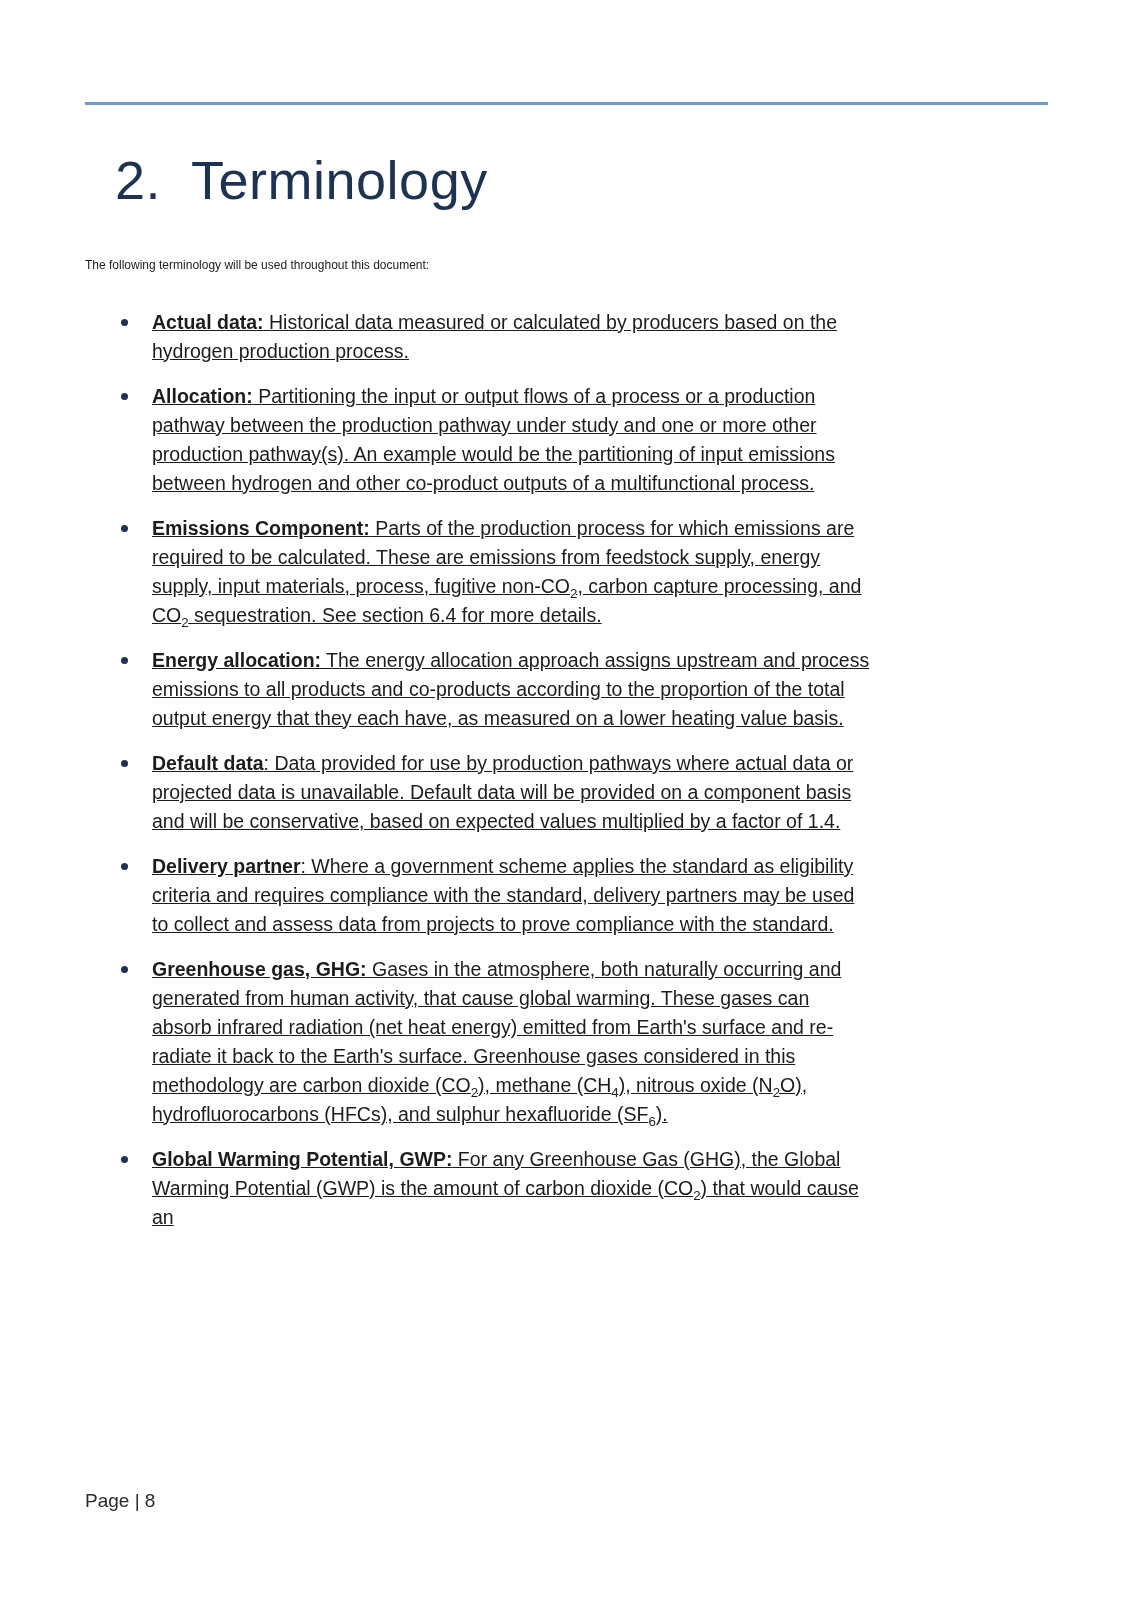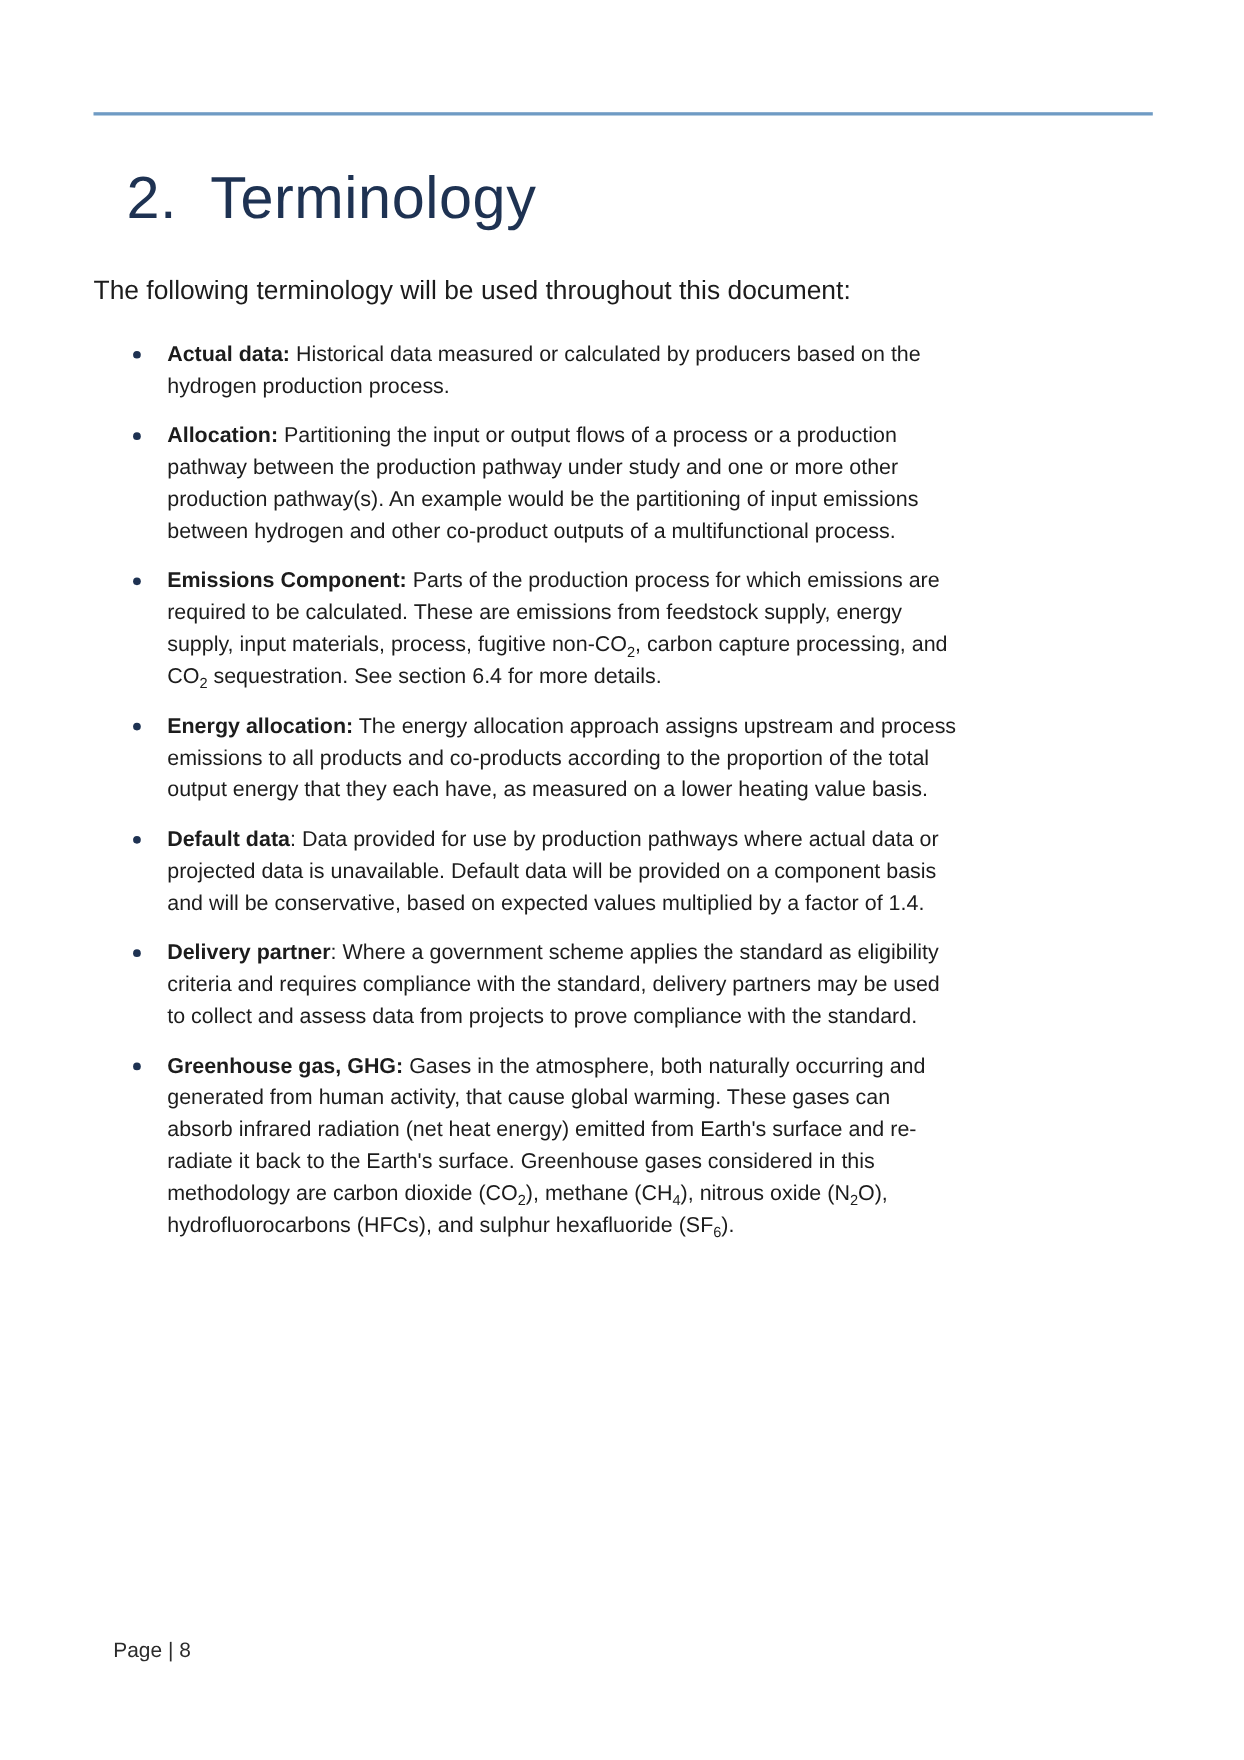--- a/index.html
+++ b/index.html
@@ -39,27 +39,28 @@
     margin:8px 0 0 30px;
     font-size:54px;
     font-weight:400;
     line-height:1.2;
     color:var(--heading-color);
     letter-spacing:0.5px;
   }
   h1 .h-number{display:inline-block;margin-right:30px;}
   .intro{
     margin:38px 0 0 0;
-    font-size:24px;
+    font-size:12px;
     line-height:28px;
   }
   ul.term-list{
     margin:29px 0 0 0;
     padding:0 0 0 67px;
     list-style:none;
+    text-decoration:underline;
   }
   ul.term-list li{
     position:relative;
     font-size:19.5px;
     line-height:29px;
     margin-bottom:16px;
   }
   ul.term-list li::before{
     content:"";
     position:absolute;
@@ -70,21 +71,21 @@
     border-radius:50%;
     background:var(--bullet-color);
   }
   ul.term-list strong{font-weight:700;}
   sub{
     font-size:0.68em;
     line-height:0;
   }
   .footer{
     position:absolute;
-    left:103px;
+    left:85px;
     top:1490px;
     font-size:19px;
     color:#2b2b2b;
   }
 </style>
 </head>
 <body>
 
 <div class="page">
 
@@ -99,19 +100,20 @@
     <p class="intro">The following terminology will be used throughout this document:</p>
 
     <ul class="term-list">
         <li><strong>Actual data:</strong> Historical data measured or calculated by producers based on the hydrogen production process.</li>
         <li><strong>Allocation:</strong> Partitioning the input or output flows of a process or a production pathway between the production pathway under study and one or more other production pathway(s). An example would be the partitioning of input emissions between hydrogen and other co-product outputs of a multifunctional process.</li>
         <li><strong>Emissions Component:</strong> Parts of the production process for which emissions are required to be calculated. These are emissions from feedstock supply, energy supply, input materials, process, fugitive non-CO<sub>2</sub>, carbon capture processing, and CO<sub>2</sub> sequestration. See section 6.4 for more details.</li>
         <li><strong>Energy allocation:</strong> The energy allocation approach assigns upstream and process emissions to all products and co-products according to the proportion of the total output energy that they each have, as measured on a lower heating value basis.</li>
         <li><strong>Default data</strong>: Data provided for use by production pathways where actual data or projected data is unavailable. Default data will be provided on a component basis and will be conservative, based on expected values multiplied by a factor of 1.4.</li>
         <li><strong>Delivery partner</strong>: Where a government scheme applies the standard as eligibility criteria and requires compliance with the standard, delivery partners may be used to collect and assess data from projects to prove compliance with the standard.</li>
         <li><strong>Greenhouse gas, GHG:</strong> Gases in the atmosphere, both naturally occurring and generated from human activity, that cause global warming. These gases can absorb infrared radiation (net heat energy) emitted from Earth's surface and re-radiate it back to the Earth's surface. Greenhouse gases considered in this methodology are carbon dioxide (CO<sub>2</sub>), methane (CH<sub>4</sub>), nitrous oxide (N<sub>2</sub>O), hydrofluorocarbons (HFCs), and sulphur hexafluoride (SF<sub>6</sub>).</li>
+        <li><strong>Global Warming Potential, GWP:</strong> For any Greenhouse Gas (GHG), the Global Warming Potential (GWP) is the amount of carbon dioxide (CO<sub>2</sub>) that would cause an</li>
       </ul>
 
   </div>
 
   <div class="footer">Page | 8</div>
 
 </div>
 
 </body></html>

